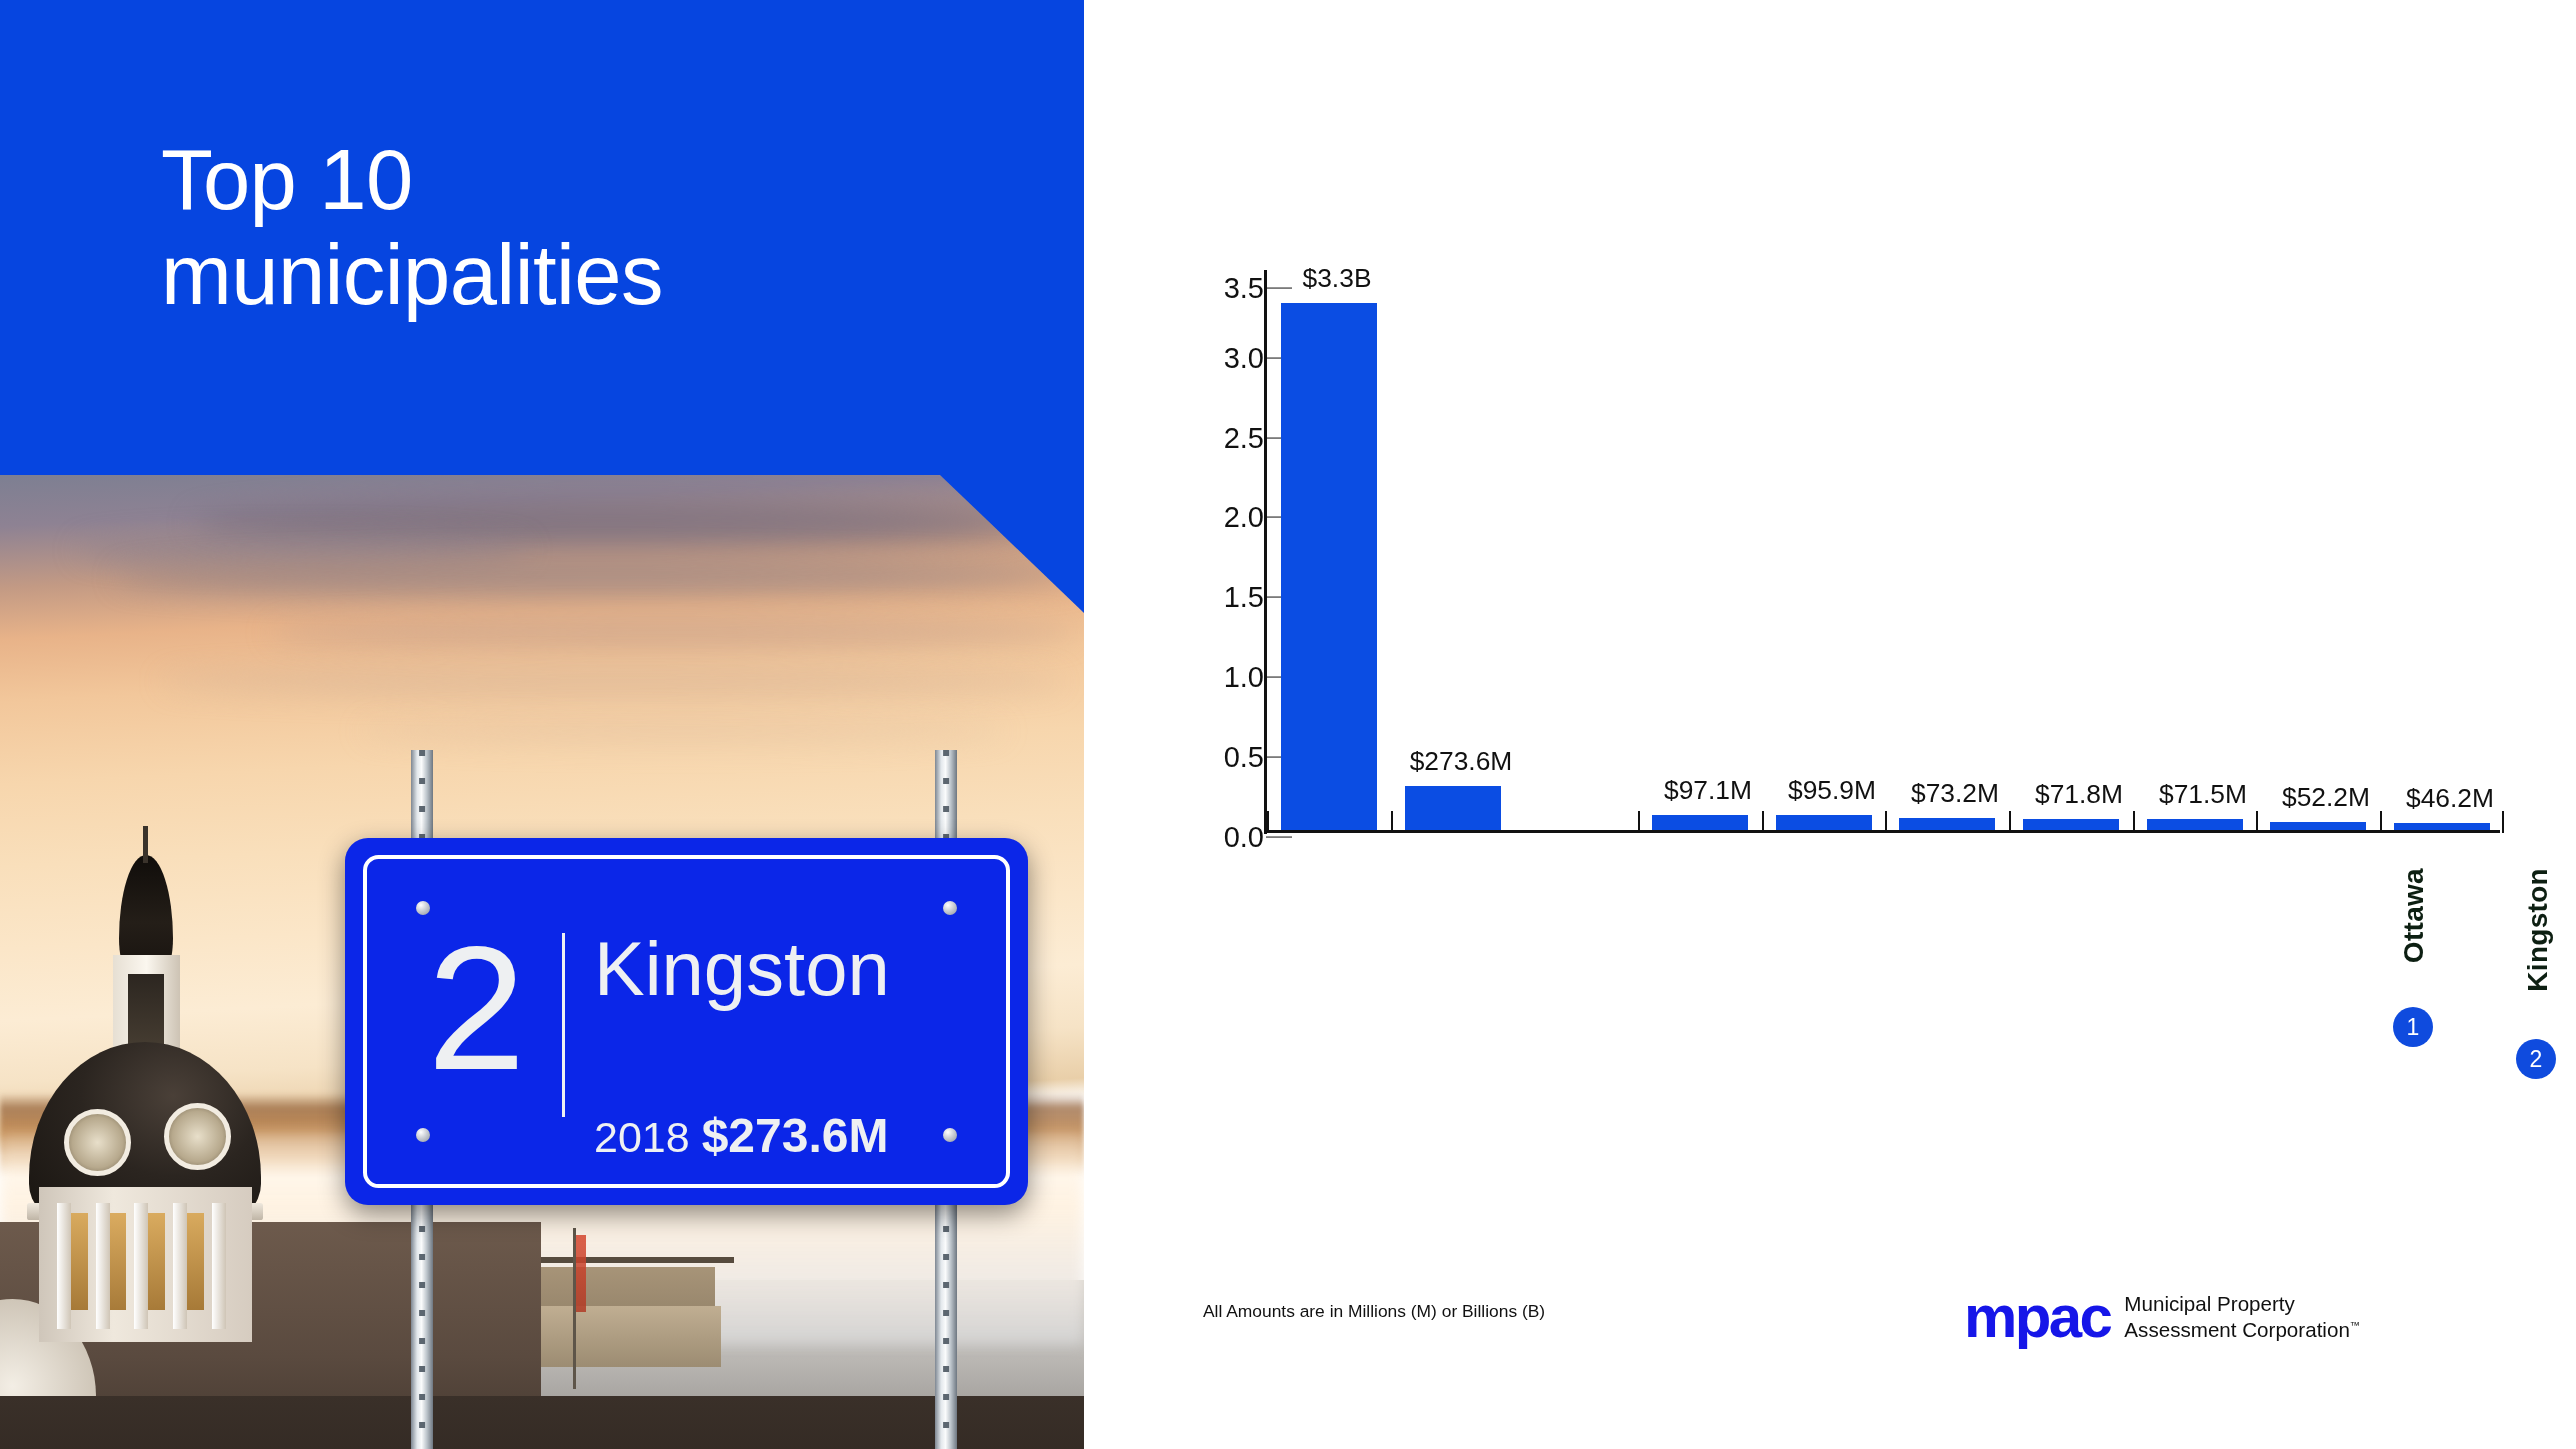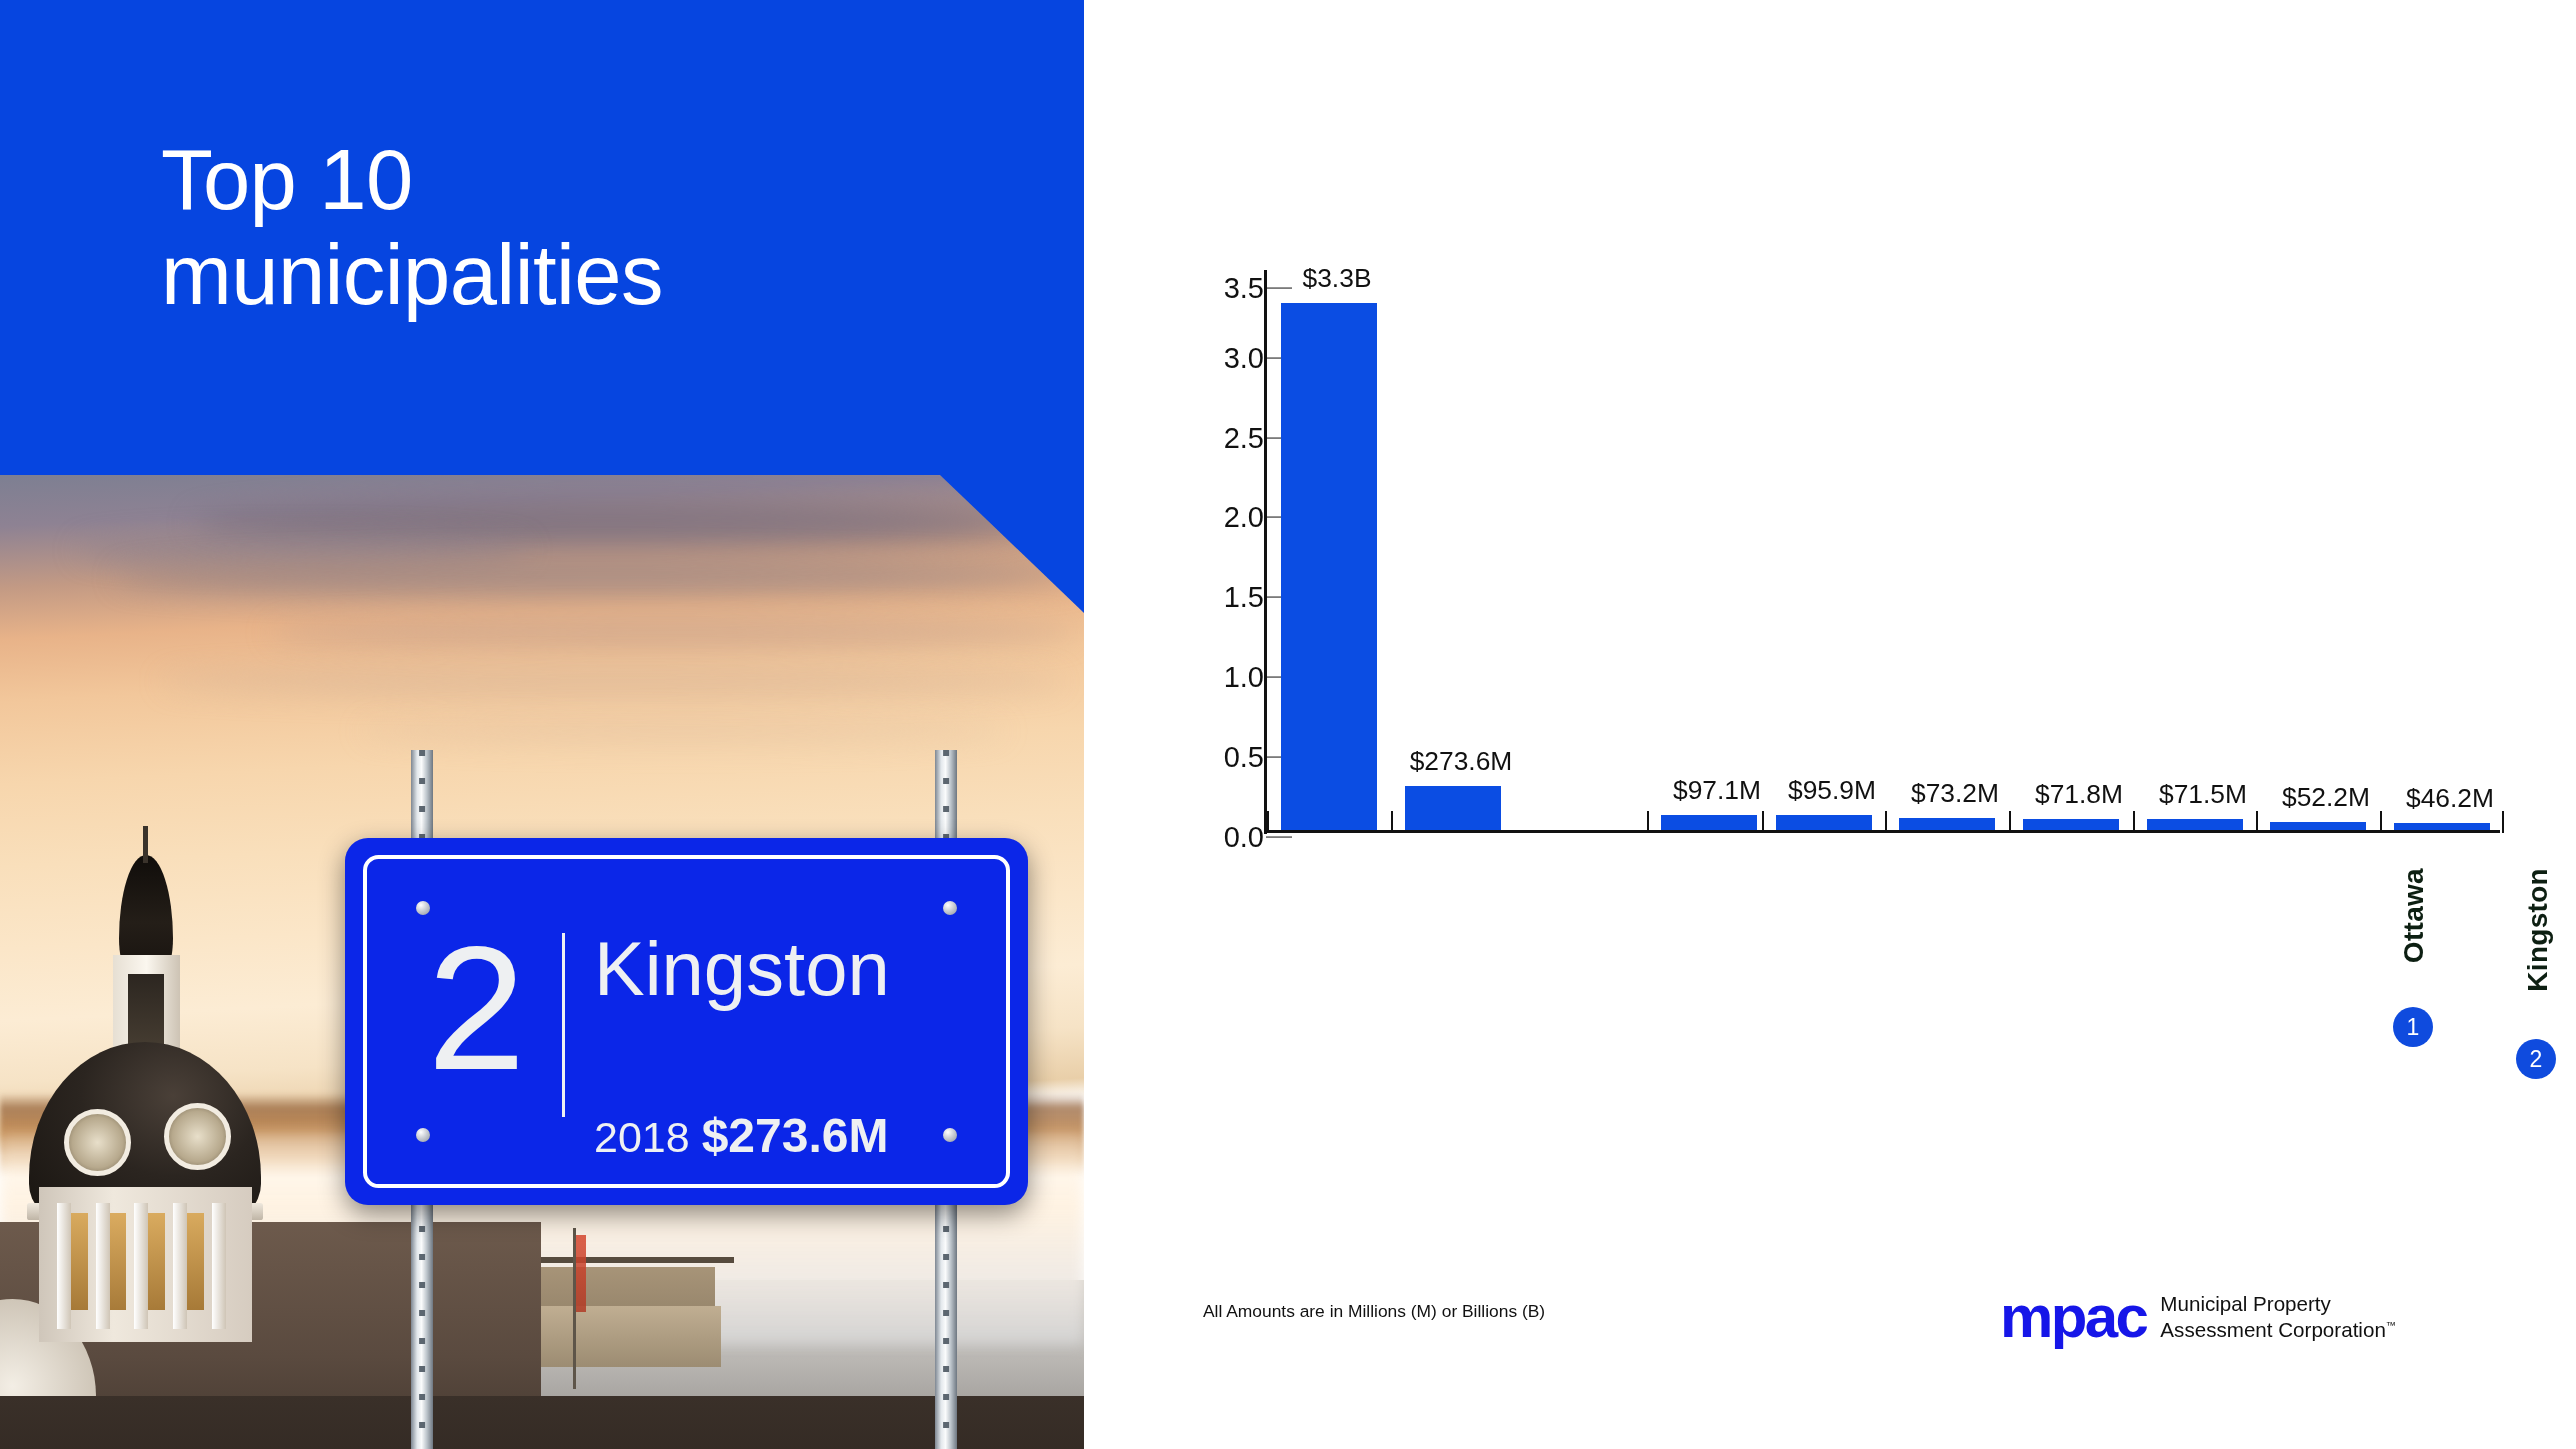--- a/index.html
+++ b/index.html
@@ -145,21 +145,21 @@
 
   .cat { position:absolute; top:868px; font-size:28px; font-weight:700; color:#0d1f12;
          writing-mode:vertical-rl; transform:rotate(180deg); white-space:nowrap;
          letter-spacing:0.3px; }
   .rank { position:absolute; width:40px; height:40px; border-radius:50%;
           background:#0F4BDE; color:#fff; font-size:23px; font-weight:400;
           display:flex; align-items:center; justify-content:center; }
 
   .footnote { position:absolute; left:119px; top:1301px; font-size:17.4px; color:#111; }
 
-  .logo { position:absolute; left:880px; top:1291px; display:flex; align-items:center; gap:14px;margin-left:36px; }
+  .logo { position:absolute; left:880px; top:1291px; display:flex; align-items:center; gap:14px; }
   .logo-mark { color:#1616E8; font-size:60px; font-weight:700; letter-spacing:-2.6px; line-height:.85; }
   .logo-text { color:#111; font-size:20.6px; line-height:1.26; }
   .logo-text sup { font-size:10.3px; vertical-align:super; }
 </style>
 </head>
 <body>
 
 <div id="stage">
 
   <div class="left-panel">
@@ -251,21 +251,21 @@
           <div class="bar-slot" style="left: 0px; width: 124px;">
             <div class="bar" style="height: 527px; background: rgb(11, 77, 227);"></div>
             <div class="bar-label" style="bottom: 536px;">$3.3B</div>
             <div class="xtick" style="left: 0px;"></div>
           </div>
           <div class="bar-slot" style="left: 124px; width: 124px;">
             <div class="bar" style="height: 44px; background: rgb(11, 77, 227);"></div>
             <div class="bar-label" style="bottom: 53px;">$273.6M</div>
             <div class="xtick" style="left: 0px;"></div>
           </div>
-          <div class="bar-slot" style="left: 380px; width: 124px;">
+          <div class="bar-slot" style="left: 371px; width: 124px;">
             <div class="bar" style="height: 15.5px; background: rgb(11, 77, 227);"></div>
             <div class="bar-label" style="bottom: 24.5px;">$97.1M</div>
             <div class="xtick" style="left: 0px;"></div>
           </div>
           <div class="bar-slot" style="left: 495px; width: 124px;">
             <div class="bar" style="height: 15.3px; background: rgb(11, 77, 227);"></div>
             <div class="bar-label" style="bottom: 24px;">$95.9M</div>
             <div class="xtick" style="left: 0px;"></div>
           </div>
           <div class="bar-slot" style="left: 618px; width: 124px;">

